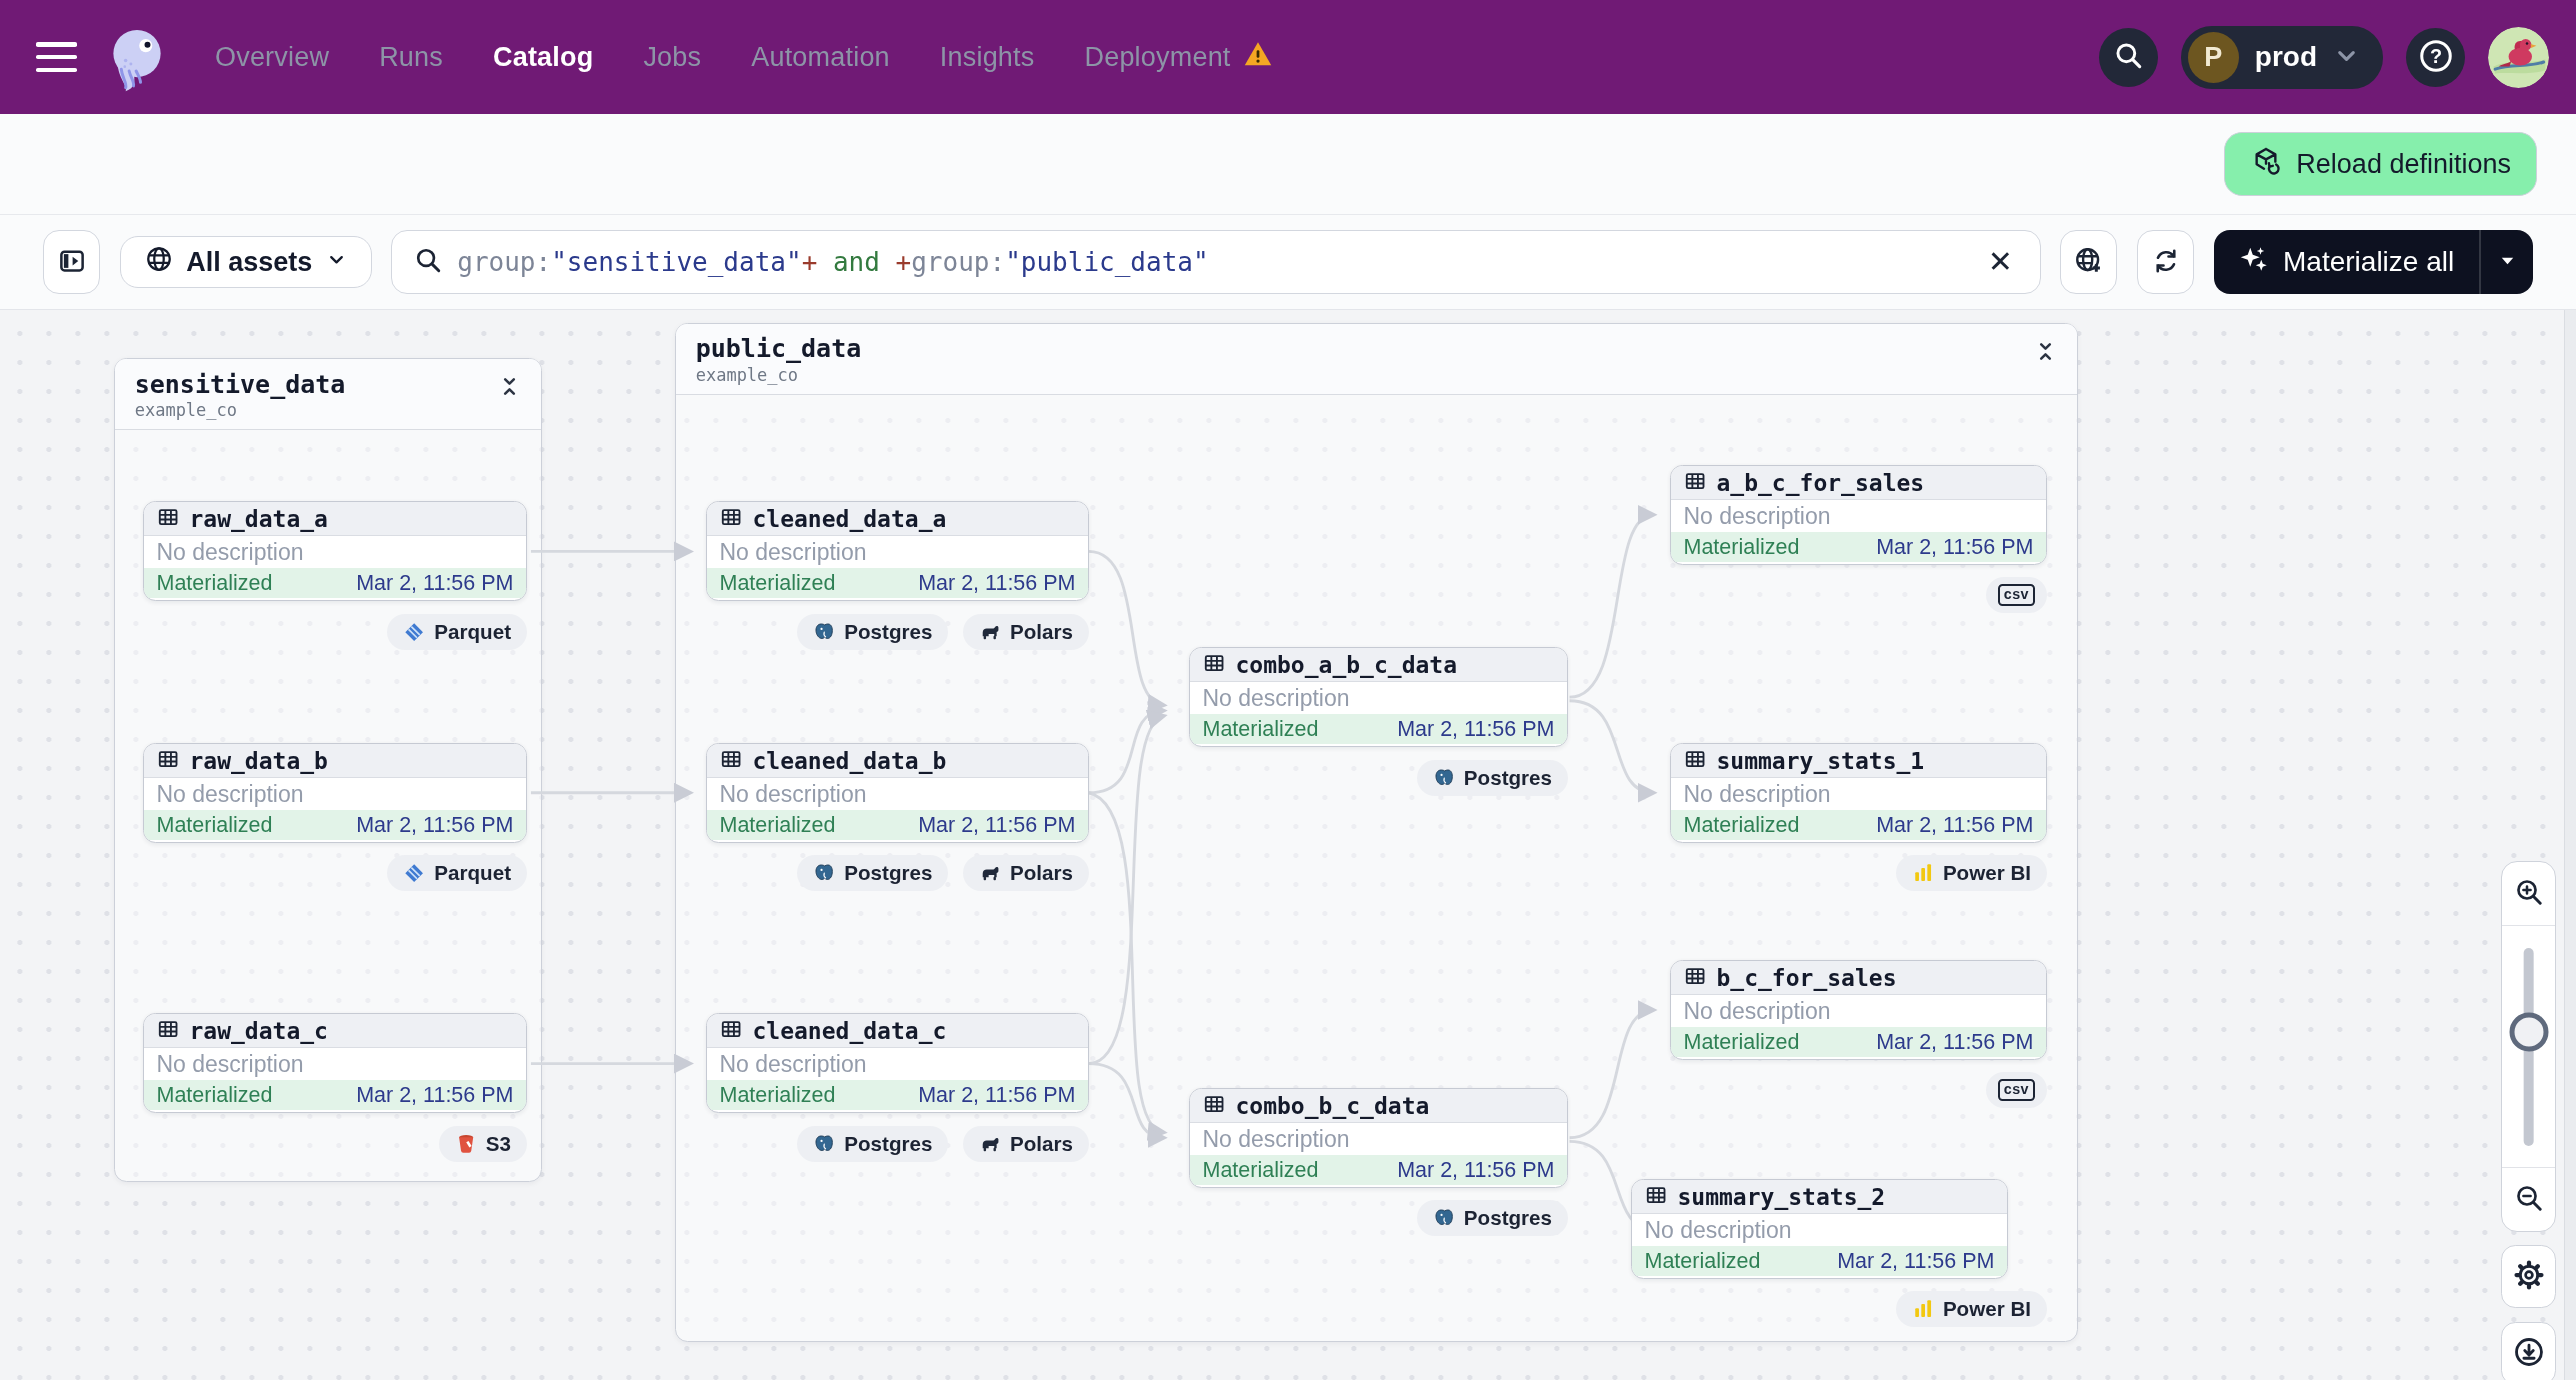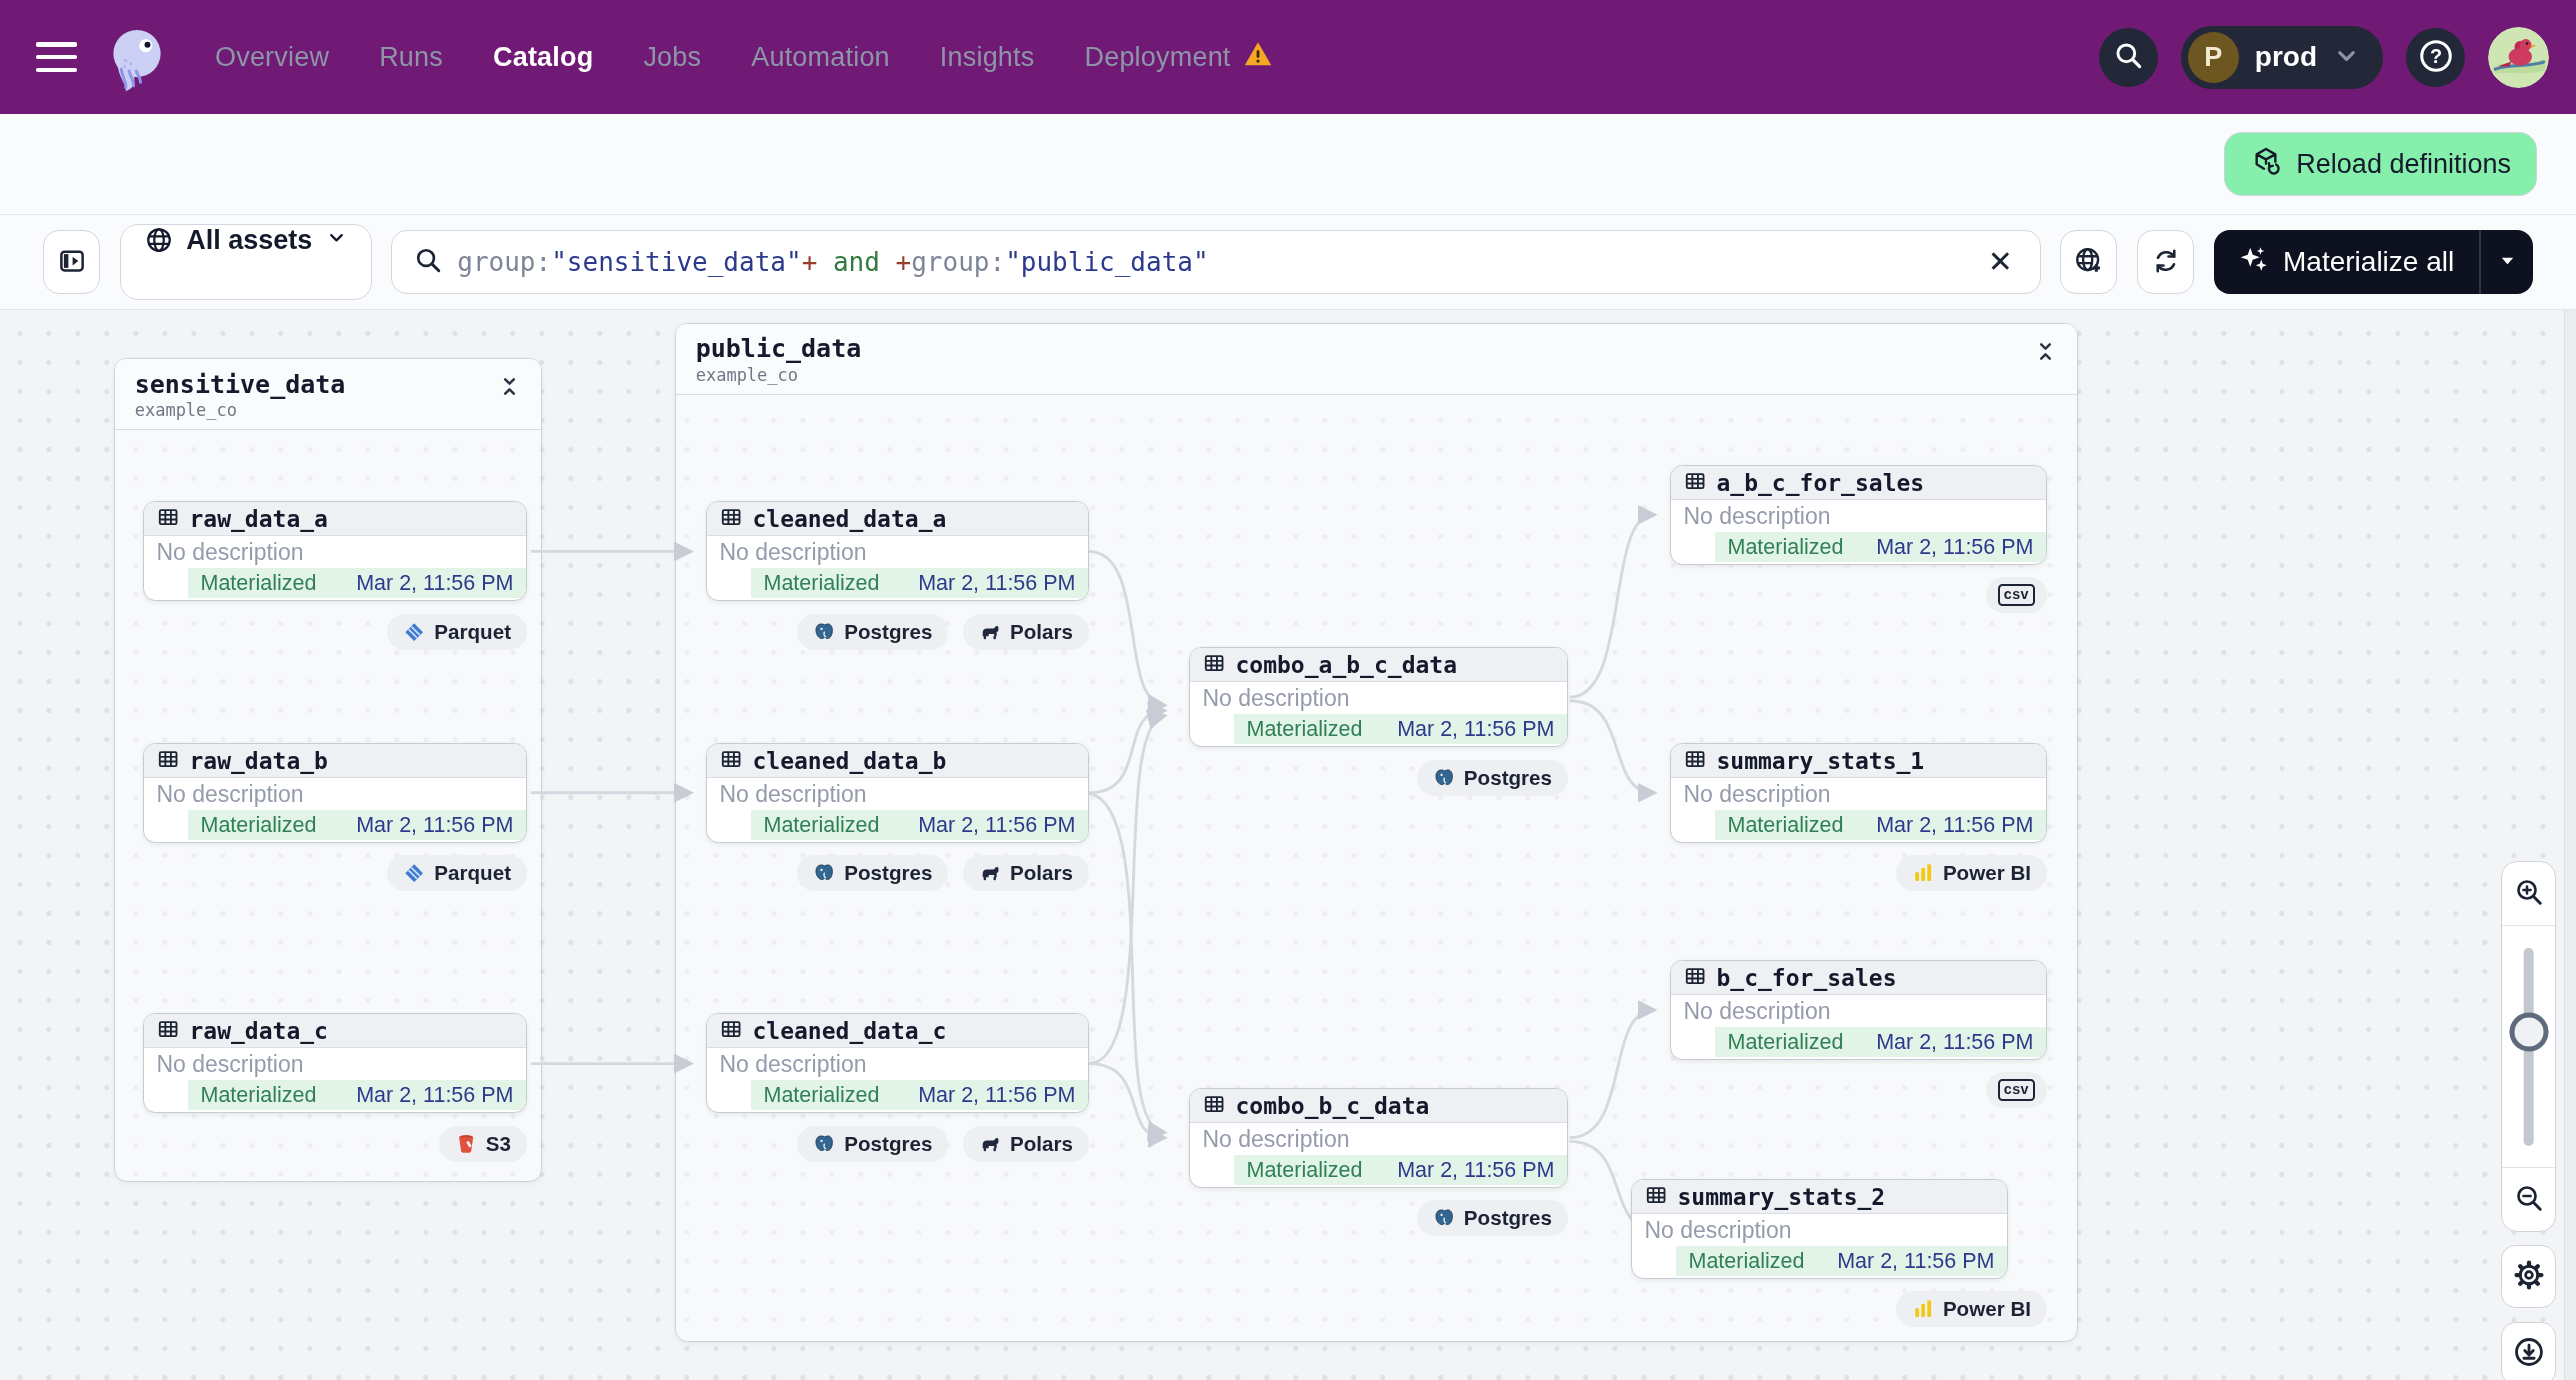--- a/index.html
+++ b/index.html
@@ -22,21 +22,21 @@
   .user-avatar { width:61px; height:61px; border-radius:50%; overflow:hidden; flex:0 0 auto; cursor:pointer; }
 
   
   .page-header { height:101px; background:#fafbfc; display:flex; align-items:center; padding:0 39px; border-bottom:0.9px solid #e7e9ed; }
   .page-title { font-size:37px; font-weight:600; color:#0e1426; letter-spacing:0.2px; }
   .reload-btn { margin-left:auto; height:64px; border:1.8px solid #ccd1da; background:#86efac; border-radius:18px; display:flex; align-items:center; gap:14.3px; padding:0 25px; font-size:27px; color:#141a2b; cursor:pointer; }
 
   
   .toolbar { height:95px; background:#fafbfc; border-bottom:1.8px solid #e3e5ea; display:flex; align-items:center; padding:0 43px; gap:19.7px; }
   .tb-btn { width:57px; height:64px; background:#ffffff; border:1.8px solid #d3d7df; border-radius:16px; display:flex; align-items:center; justify-content:center; cursor:pointer; flex:0 0 auto; }
-  .scope-btn { height:76px; background:#ffffff; border:1.8px solid #d3d7df; border-radius:18px; display:flex; gap:12.5px; padding:0 23px; font-size:27px; font-weight:600; color:#141a2b; cursor:pointer; flex:0 0 auto; }
+  .scope-btn { height:52px; background:#ffffff; border:1.8px solid #d3d7df; border-radius:18px; display:flex; align-items:center; gap:12.5px; padding:0 23px; font-size:27px; font-weight:600; color:#141a2b; cursor:pointer; flex:0 0 auto; }
   .searchbox { flex:1; height:64px; background:#ffffff; border:1.8px solid #d3d7df; border-radius:16px; display:flex; align-items:center; padding:0 21.5px; gap:14.3px; }
   .query { font-family:"DejaVu Sans Mono", monospace; font-size:26px; white-space:pre; flex:1; overflow:hidden; }
   .clear-x { font-size:30px; color:#1c2434; cursor:pointer; padding:0 5.4px; line-height:1; }
   .mat-btn { height:64px; background:#0d1120; border-radius:16px; display:flex; align-items:stretch; color:#ffffff; cursor:pointer; flex:0 0 auto; overflow:hidden; }
   .mat-main { display:flex; align-items:center; gap:14.3px; padding:0 25px; font-size:28px; }
   .mat-divider { width:1.8px; background:rgba(255,255,255,.16); }
   .mat-caret { width:52px; display:flex; align-items:center; justify-content:center; }
 
   
   .graph { position:relative; width:2576px; height:1071px; background:#f3f4f6;
@@ -46,21 +46,21 @@
   .group-header { background:#fafbfd; border-bottom:1.8px solid #d9dce2; border-radius:10.7px 10.7px 0 0; padding:10.7px 19.7px 9px; display:flex; align-items:flex-start; }
   .group-title { font-size:25px; font-weight:bold; color:#141a2b; }
   .group-sub { font-size:17px; color:#6f7886; margin-top:1.8px; }
   .group-collapse { margin-left:auto; display:flex; flex-direction:column; align-items:center; cursor:pointer; color:#2b3342; padding-top:5.4px; }
   .edges { position:absolute; left:0; top:0; z-index:2; }
 
   .asset-node { position:absolute; z-index:3; background:#ffffff; border:1.8px solid #c6cad3; border-radius:12.5px; overflow:hidden; box-shadow:0 1.8px 4.5px rgba(20,26,43,.07); cursor:pointer; }
   .an-header { height:34px; background:#eef0f4; border-bottom:1.8px solid #dadde3; display:flex; align-items:center; gap:10.7px; padding:0 12.5px; }
   .an-title { font-size:23px; font-weight:bold; color:#141a2b; white-space:nowrap; }
   .an-desc { height:32px; display:flex; align-items:center; padding:0 12.5px; font-size:23px; color:#949cab; }
-  .an-footer { height:30px; background:#e2f3e8; display:flex; align-items:center; justify-content:space-between; padding:0 12.5px;margin-left:44px; }
+  .an-footer { height:30px; background:#e2f3e8; display:flex; align-items:center; justify-content:space-between; padding:0 12.5px; }
   .an-status { font-size:21.5px; color:#2f8055; }
   .an-time { font-size:21.5px; color:#2d3a8c; }
   .badge-row { position:absolute; z-index:3; display:flex; justify-content:flex-end; gap:14.3px; }
   .badge { height:36px; background:#edeff3; border-radius:18px; display:flex; align-items:center; gap:9px; padding:0 16px; font-size:20.6px; font-weight:bold; color:#1c2333; }
   .badge.icon-only { padding:0 12.5px; }
   .csv-glyph { border:2.2px solid #1c2434; border-radius:4.5px; font-size:14.3px; font-weight:bold; color:#1c2434; padding:0.9px 3.6px; line-height:1.1; letter-spacing:0.4px; }
 
   
   .zoom-stack { position:absolute; left:2501px; top:551px; width:55px; background:#ffffff; border:1.8px solid #cfd3db; border-radius:16px; z-index:5; display:flex; flex-direction:column; }
   .zs-btn { height:63px; display:flex; align-items:center; justify-content:center; cursor:pointer; }

